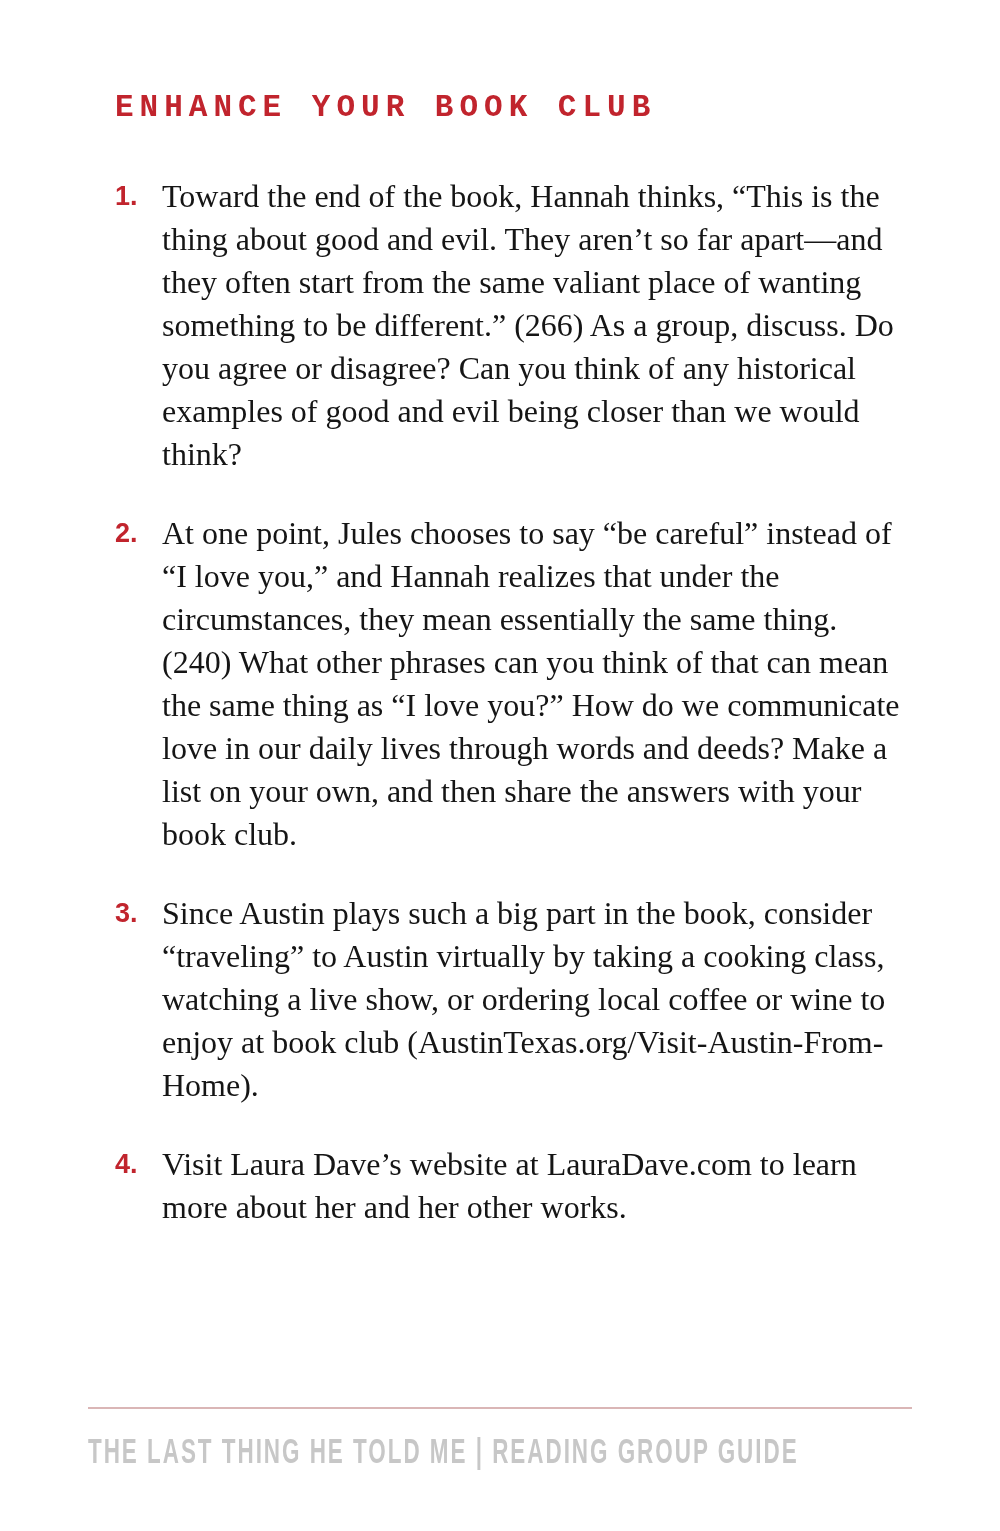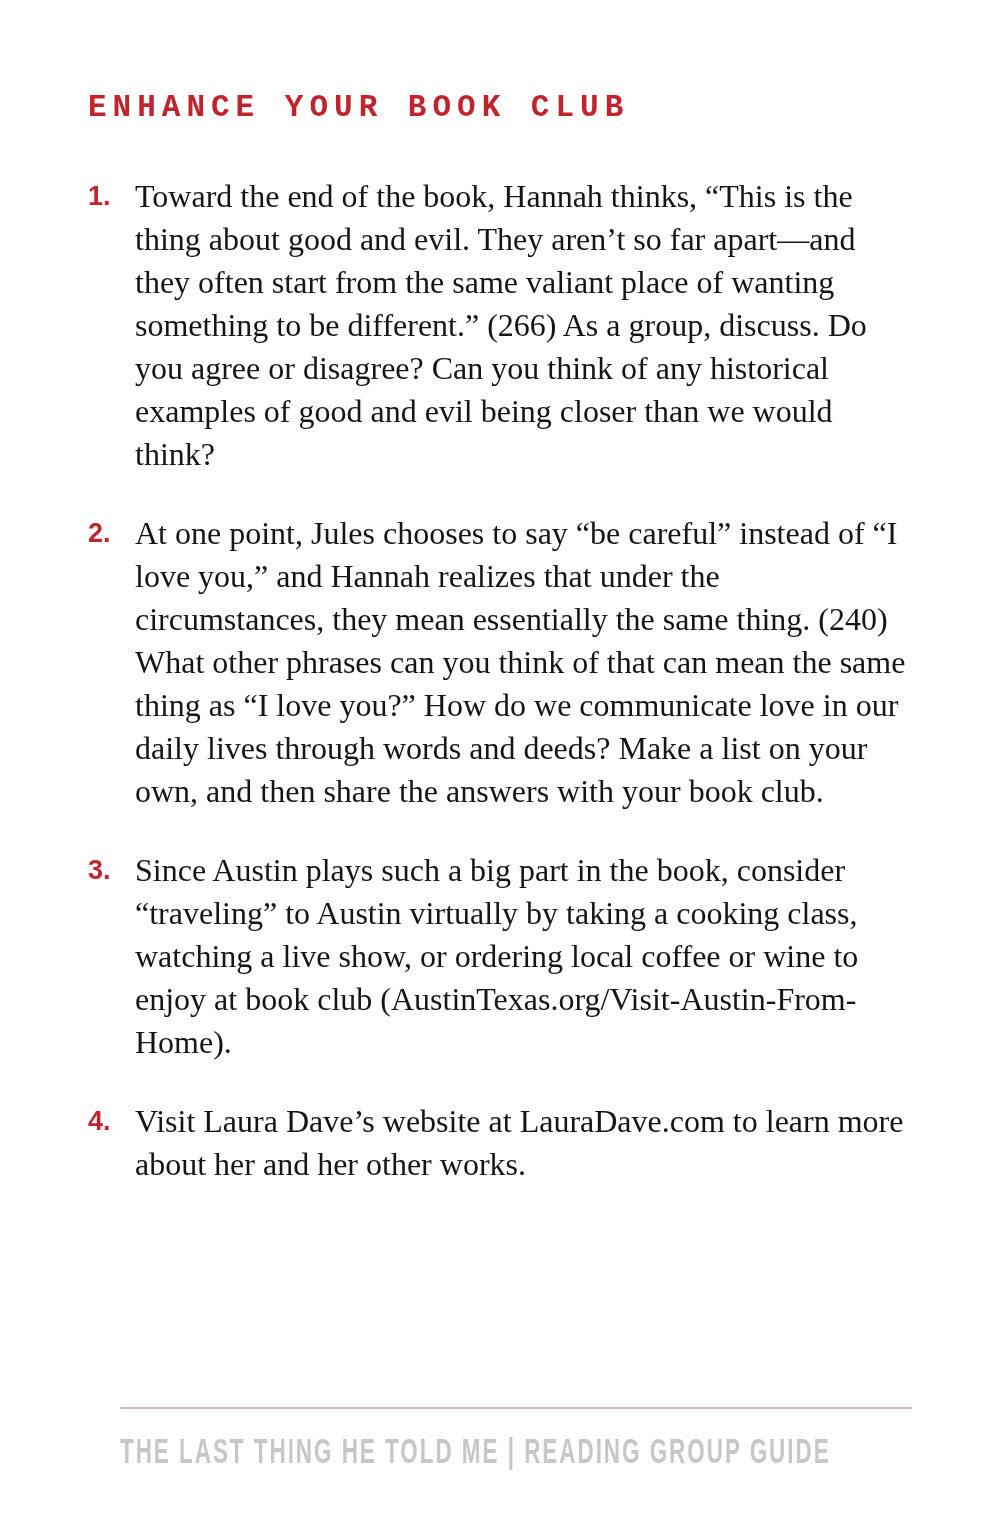--- a/index.html
+++ b/index.html
@@ -14,20 +14,21 @@
     position:relative;
     width:1000px;
     height:1531px;
     background:#ffffff;
     font-family:"Liberation Serif", serif;
     color:var(--body-text);
     overflow:hidden;
   }
   .content{
     padding:90px 88px 0 88px;
+    margin-left:27px;
   }
   .section-heading{
     font-family:"Liberation Mono", monospace;
     font-weight:bold;
     font-size:31px;
     letter-spacing:6px;
     color:var(--accent-red);
     white-space:nowrap;
   }
   .qlist{
@@ -52,21 +53,20 @@
     font-size:32px;
     line-height:43px;
     color:var(--body-text);
     max-width:782px;
   }
   .footer{
     position:absolute;
     left:88px;
     right:88px;
     top:1407px;
-    margin-left:32px;
   }
   .footer-rule{
     height:2px;
     background:var(--rule-pink);
     border:none;
   }
   .footer-row{
     margin-top:22px;
     display:flex;
     justify-content:space-between;

